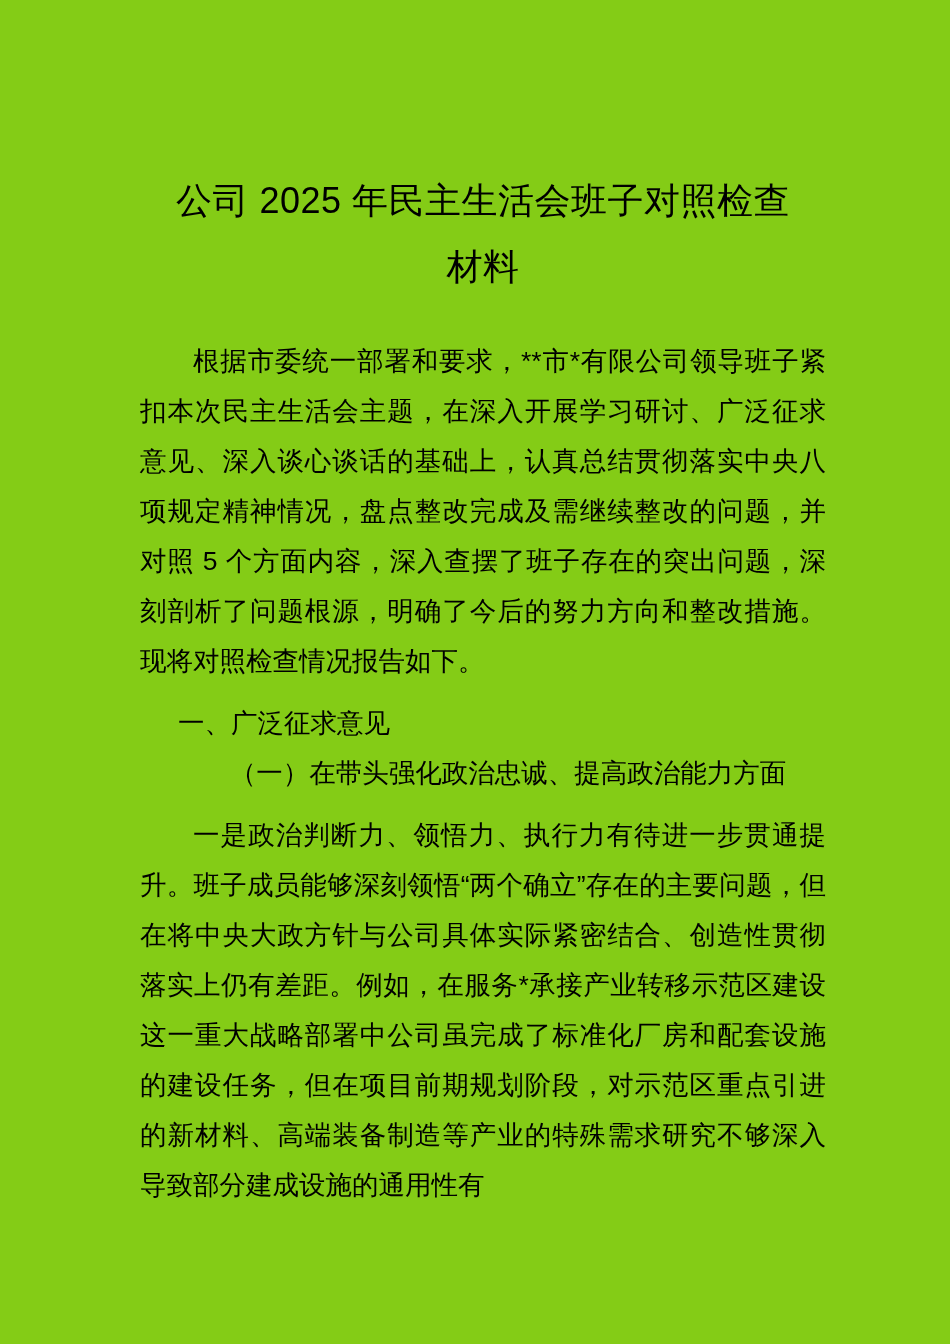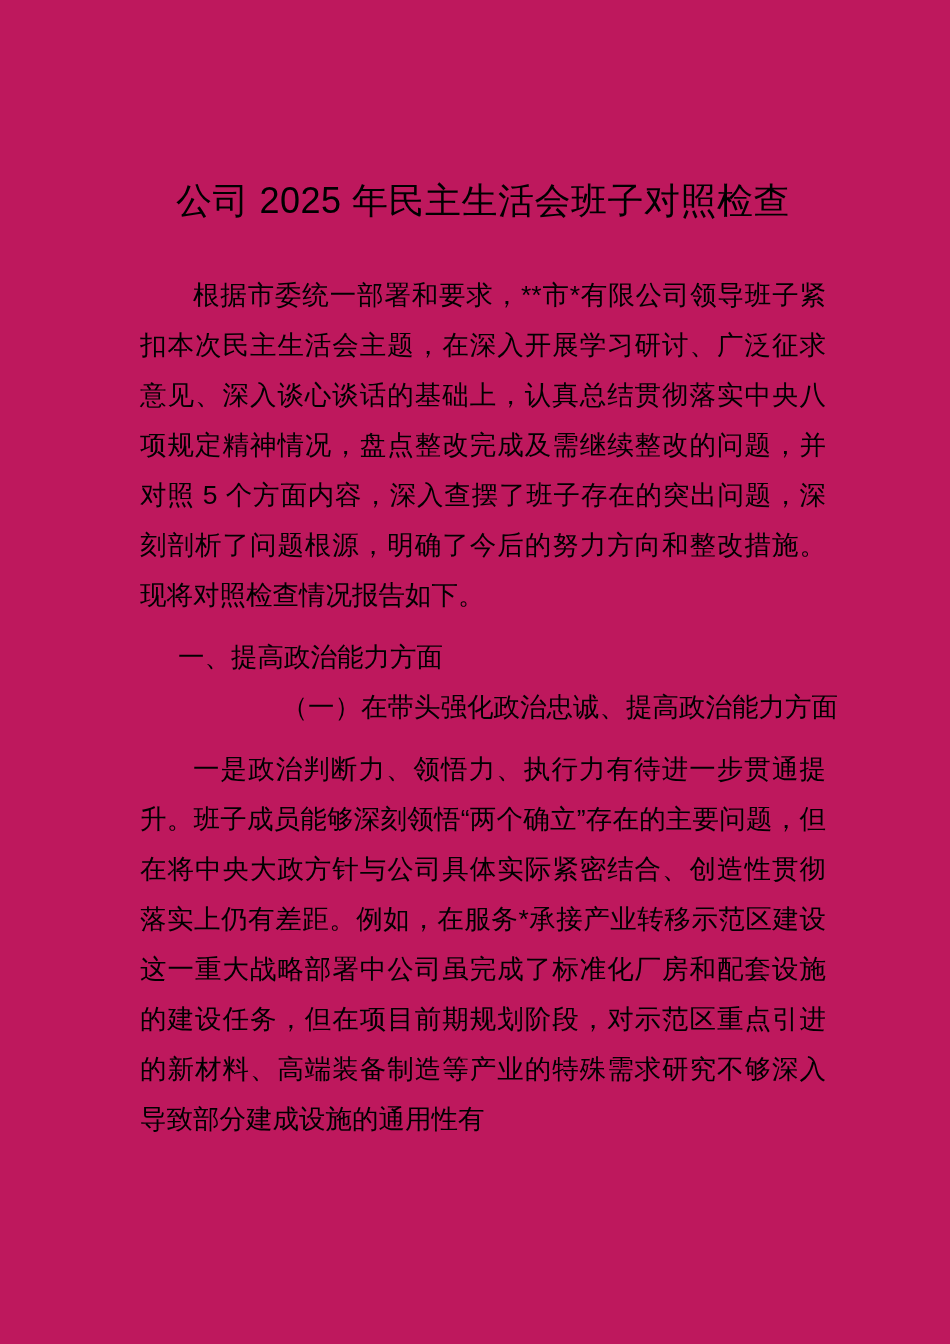--- a/index.html
+++ b/index.html
@@ -10,21 +10,21 @@
   body {
     font-family: "Liberation Sans", "DejaVu Sans", sans-serif;
     color: #000000;
     -webkit-font-smoothing: antialiased;
   }
   .page {
     position: relative;
     width: 950px;
     height: 1344px;
     margin: 0 auto;
-    background: #be185d;
+    background: #84cc16;
     overflow: hidden;
     box-sizing: border-box;
   }
   .content {
     position: absolute;
     left: 128px;
     top: 0;
     width: 710px;
   }
   .doc-title {
@@ -59,35 +59,36 @@
     margin: 0;
     text-indent: 50px;
     text-align: left;
     font-weight: 400;
   }
   p.subheading {
     font-size: 26.5px;
     line-height: 50px;
     margin: 0;
     text-indent: 50px;
-    text-align: right;
+    text-align: center;
     font-weight: 400;
   }
 </style>
 </head>
 <body>
 
 <div class="page">
   <div class="content">
 
     <h1 class="doc-title">
       <span class="title-line">公司 2025 年民主生活会班子对照检查</span>
+      <span class="title-line">材料</span>
     </h1>
 
     <div class="body-block">
       <p class="para">根据市委统一部署和要求，**市*有限公司领导班子紧扣本次民主生活会主题，在深入开展学习研讨、广泛征求意见、深入谈心谈话的基础上，认真总结贯彻落实中央八项规定精神情况，盘点整改完成及需继续整改的问题，并对照 5 个方面内容，深入查摆了班子存在的突出问题，深刻剖析了问题根源，明确了今后的努力方向和整改措施。现将对照检查情况报告如下。</p>
-      <p class="heading">一、提高政治能力方面</p>
+      <p class="heading">一、广泛征求意见</p>
       <p class="subheading">（一）在带头强化政治忠诚、提高政治能力方面</p>
       <p class="para">一是政治判断力、领悟力、执行力有待进一步贯通提升。班子成员能够深刻领悟“两个确立”存在的主要问题，但在将中央大政方针与公司具体实际紧密结合、创造性贯彻落实上仍有差距。例如，在服务*承接产业转移示范区建设这一重大战略部署中公司虽完成了标准化厂房和配套设施的建设任务，但在项目前期规划阶段，对示范区重点引进的新材料、高端装备制造等产业的特殊需求研究不够深入导致部分建成设施的通用性有</p>
     </div>
 
   </div>
 </div>
 
 </body></html>

